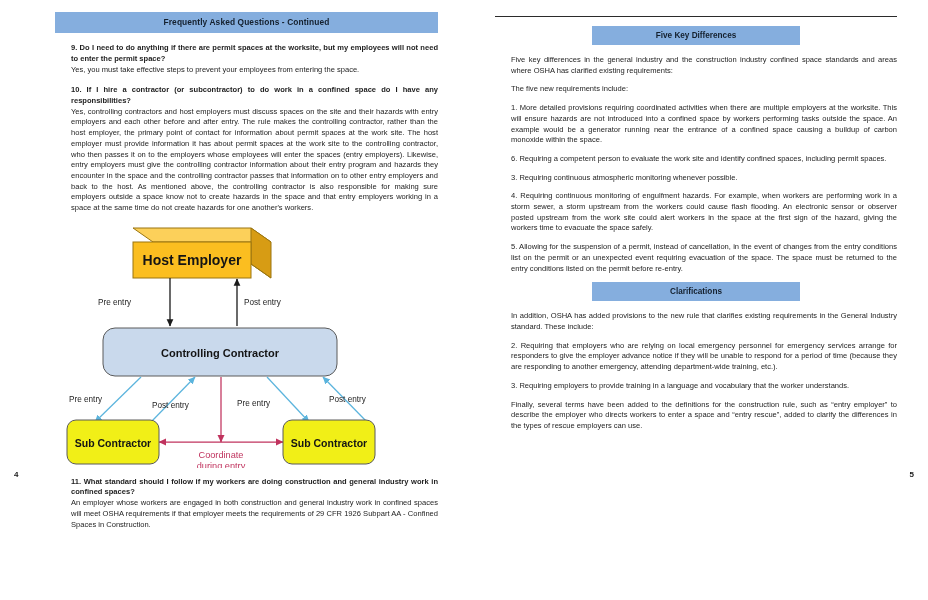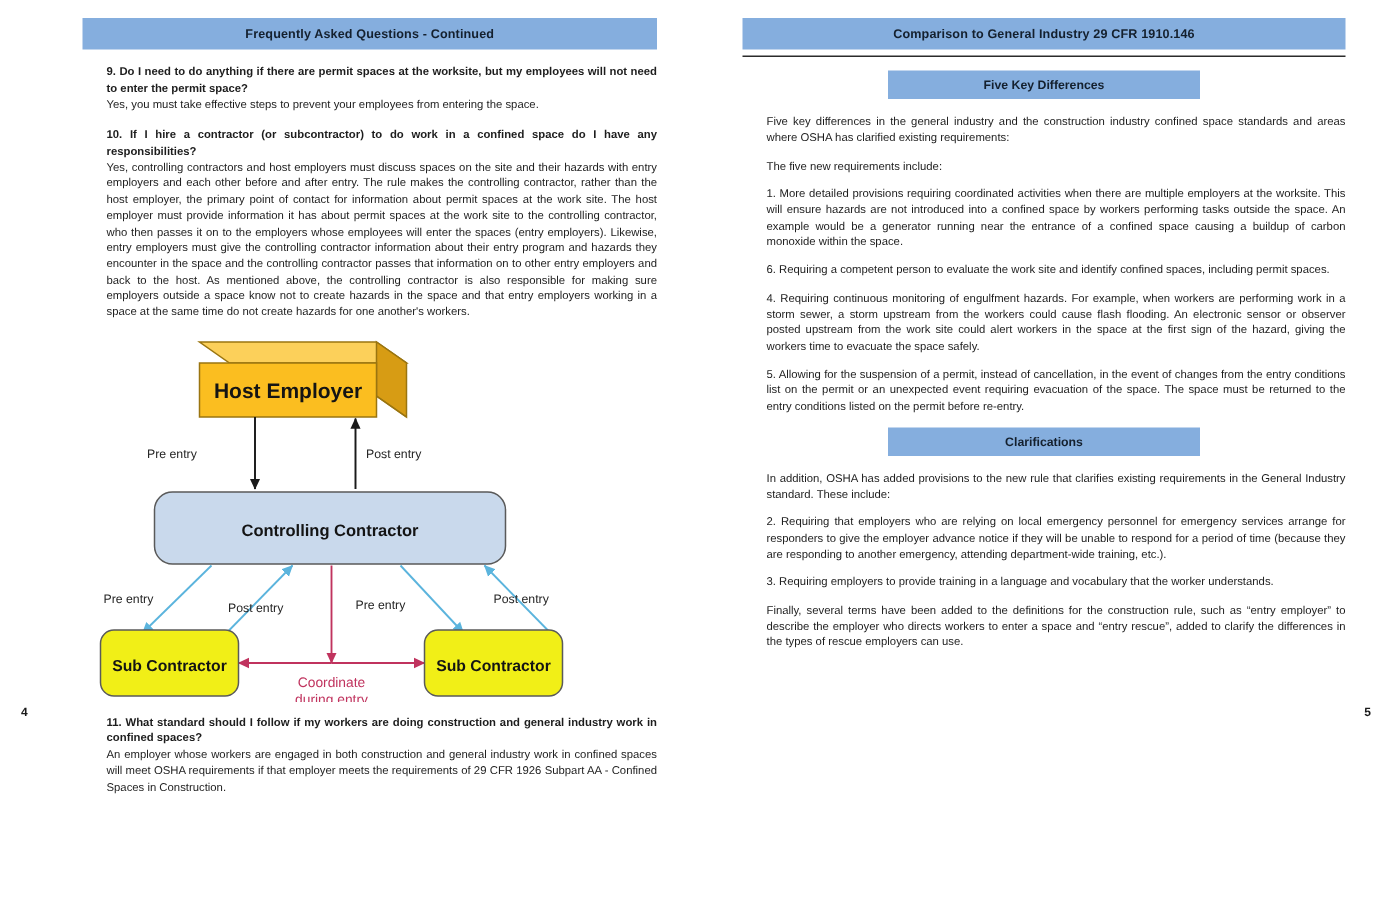--- a/index.html
+++ b/index.html
@@ -207,32 +207,32 @@
     <p class="body tight">
       <span class="q">11.  What standard should I follow if my workers are doing construction and general industry work in confined spaces?</span>
       <span>An employer whose workers are engaged in both construction and general industry work in confined spaces will meet OSHA requirements if that employer meets the requirements of 29 CFR 1926 Subpart AA - Confined Spaces in Construction.</span>
     </p>
 
     <div class="pageno left">4</div>
   </div>
 
   <div class="col col-right">
 
-    <div class="banner">Comparison to General Industry 29 CFR 1910.146</div>
 
     <hr class="rule">
 
     <div class="banner-sub">Five Key Differences</div>
 
     <div class="spacer-md"></div>
 
     <p class="body">Five key differences in the general industry and the construction industry confined space standards and areas where OSHA has clarified existing requirements:</p>
     <p class="body">The five new requirements include:</p>
     <p class="body">1. More detailed provisions requiring coordinated activities when there are multiple employers at the worksite. This will ensure hazards are not introduced into a confined space by workers performing tasks outside the space. An example would be a generator running near the entrance of a confined space causing a buildup of carbon monoxide within the space.</p>
     <p class="body">6. Requiring a competent person to evaluate the work site and identify confined spaces, including permit spaces.</p>
+    <p class="body">3. Requiring continuous atmospheric monitoring whenever possible.</p>
     <p class="body">4. Requiring continuous monitoring of engulfment hazards. For example, when workers are performing work in a storm sewer, a storm upstream from the workers could cause flash flooding. An electronic sensor or observer posted upstream from the work site could alert workers in the space at the first sign of the hazard, giving the workers time to evacuate the space safely.</p>
     <p class="body">5. Allowing for the suspension of a permit, instead of cancellation, in the event of changes from the entry conditions list on the permit or an unexpected event requiring evacuation of the space. The space must be returned to the entry conditions listed on the permit before re-entry.</p>
 
     <div class="banner-sub">Clarifications</div>
 
     <div class="spacer-md"></div>
 
     <p class="body">In addition, OSHA has added provisions to the new rule that clarifies existing requirements in the General Industry standard. These include:</p>
     <p class="body">2. Requiring that employers who are relying on local emergency personnel for emergency services arrange for responders to give the employer advance notice if they will be unable to respond for a period of time (because they are responding to another emergency, attending department-wide training, etc.).</p>
     <p class="body">3. Requiring employers to provide training in a language and vocabulary that the worker understands.</p>

